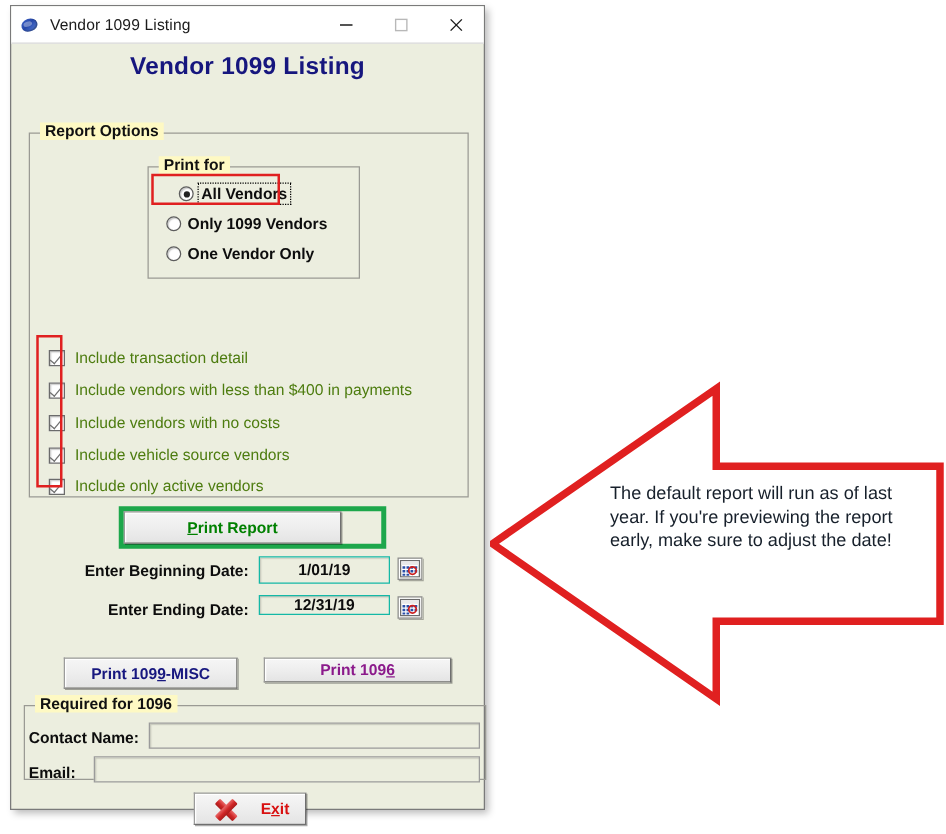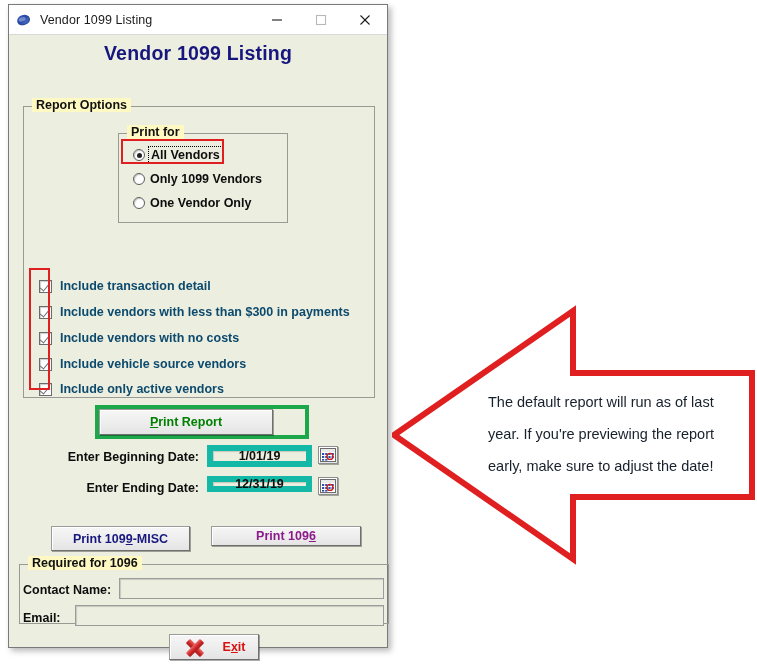--- a/index.html
+++ b/index.html
@@ -78,56 +78,56 @@
   .cb-row{position:absolute;display:flex;align-items:center;}
   .cbox{
     width:13px;height:13px;background:#fff;border:1px solid #6b6b6b;
     box-sizing:border-box;flex:0 0 auto;margin-right:8px;position:relative;
     box-shadow:inset 1px 1px 1px rgba(0,0,0,.2);
   }
   .cbox.on:after{
     content:"";position:absolute;left:2px;top:1px;width:4px;height:8px;
     border:solid #6f6f6f;border-width:0 1.6px 1.6px 0;transform:rotate(40deg);
   }
-  .cb-label{font-size:12.5px;font-weight:bold;color:#0c4a6e;white-space:nowrap;}
+  .cb-label{font-size:12.5px;font-weight:normal;color:#4d7c0f;white-space:nowrap;}
 
   
   .hl-red{position:absolute;border:2px solid #E02020;box-sizing:border-box;pointer-events:none;}
   .hl-green{position:absolute;border:4px solid #1DA74B;box-sizing:border-box;pointer-events:none;}
 
   
   .btn{
     position:absolute;box-sizing:border-box;
     background:linear-gradient(#f6f6f6,#ededed 55%,#e4e4e4);
     border:1px solid #9b9b9b;
     border-right-color:#6f6f6f;border-bottom-color:#6f6f6f;
     box-shadow:1px 1px 0 rgba(0,0,0,.33), inset 1px 1px 0 #ffffff;
     display:flex;align-items:center;justify-content:center;
     font-size:12.5px;font-weight:bold;cursor:default;
   }
   #print-report{left:90px;top:374px;width:174px;height:26px;color:#008000;}
   #print-1099{left:42px;top:491px;width:139px;height:25px;color:#17177f;}
   #print-1096{left:202px;top:491px;width:150px;height:20px;color:#8b1a8b;}
-  #exit-btn{left:160px;top:599px;width:90px;height:26px;color:#d81111;gap:16px;}
+  #exit-btn{left:146px;top:599px;width:90px;height:26px;color:#d81111;gap:16px;}
   .u{text-decoration:underline;}
 
   .xicon{width:24px;height:19px;position:relative;flex:0 0 auto;}
   .xicon i{
     position:absolute;left:2px;top:7px;width:20px;height:6px;
     background:linear-gradient(#e96a6a,#cf2626 55%,#a81c1c);
     border-radius:1px;
   }
   .xicon i:first-child{transform:rotate(45deg);}
   .xicon i:last-child{transform:rotate(-45deg);}
 
   
   .dlabel{position:absolute;font-size:12.5px;font-weight:bold;color:#0d0d0d;text-align:right;}
   .dfield{
     position:absolute;box-sizing:border-box;
-    background:#ECEEDF;border:6px solid #14b8a6;
+    background:#ECEEDF;border:1px solid #14b8a6;
     box-shadow:inset 1px 1px 1px rgba(0,0,0,.16);
     display:flex;align-items:center;justify-content:center;
     font-size:12.5px;font-weight:bold;color:#0d0d0d;text-align:right;
   }
   .calbtn{
     position:absolute;width:20px;height:18px;box-sizing:border-box;
     background:linear-gradient(#f7f7f7,#e6e6e6);
     border:1px solid #8d8d8d;
     box-shadow:1px 1px 0 rgba(0,0,0,.3), inset 1px 1px 0 #fff;
   }
@@ -139,21 +139,21 @@
   .finput{
     position:absolute;box-sizing:border-box;background:#ECEEDF;
     border:1px solid #9b9b9b;box-shadow:inset 1px 1px 1px rgba(0,0,0,.16);
   }
 
   
   #callout{position:absolute;left:392px;top:300px;width:364px;height:270px;}
   #callout svg{display:block;position:absolute;left:0;top:0;}
   .callout-text{
     position:absolute;left:96px;top:86px;width:232px;
-    font-size:14.5px;line-height:32px;color:#17202b;
+    font-size:14.5px;line-height:19px;color:#17202b;
   }
 </style>
 </head>
 <body>
 
 <div class="window">
 
   <div class="titlebar">
     <div class="app-icon">
         <div class="globe"></div>
@@ -182,41 +182,41 @@
   <div class="client">
 
     <div class="heading">Vendor 1099 Listing</div>
 
     <div class="group" id="report-options">
       <div class="legend">Report Options</div>
 
       <div class="group" id="print-for">
         <div class="legend">Print for</div>
 
-        <div class="radio-row" style="left:14px;top:14px;text-align:center;">
+        <div class="radio-row" style="left:24px;top:14px;text-align:center;">
           <span class="radio on"></span>
           <span class="radio-label focus-ring">All Vendors</span>
         </div>
         <div class="radio-row" style="left:14px;top:38px;">
           <span class="radio"></span>
           <span class="radio-label">Only 1099 Vendors</span>
         </div>
         <div class="radio-row" style="left:14px;top:62px;">
           <span class="radio"></span>
           <span class="radio-label">One Vendor Only</span>
         </div>
       </div>
 
       <div class="cb-row" style="left:15px;top:172px;">
         <span class="cbox on"></span>
         <span class="cb-label">Include transaction detail</span>
       </div>
       <div class="cb-row" style="left:15px;top:198px;">
         <span class="cbox on"></span>
-        <span class="cb-label">Include vendors with less than $300 in payments</span>
+        <span class="cb-label">Include vendors with less than $400 in payments</span>
       </div>
       <div class="cb-row" style="left:15px;top:250px;">
         <span class="cbox on"></span>
         <span class="cb-label">Include vehicle source vendors</span>
       </div>
       <div class="cb-row" style="left:15px;top:224px;">
         <span class="cbox on"></span>
         <span class="cb-label">Include vendors with no costs</span>
       </div>
       <div class="cb-row" style="left:15px;top:275px;">

